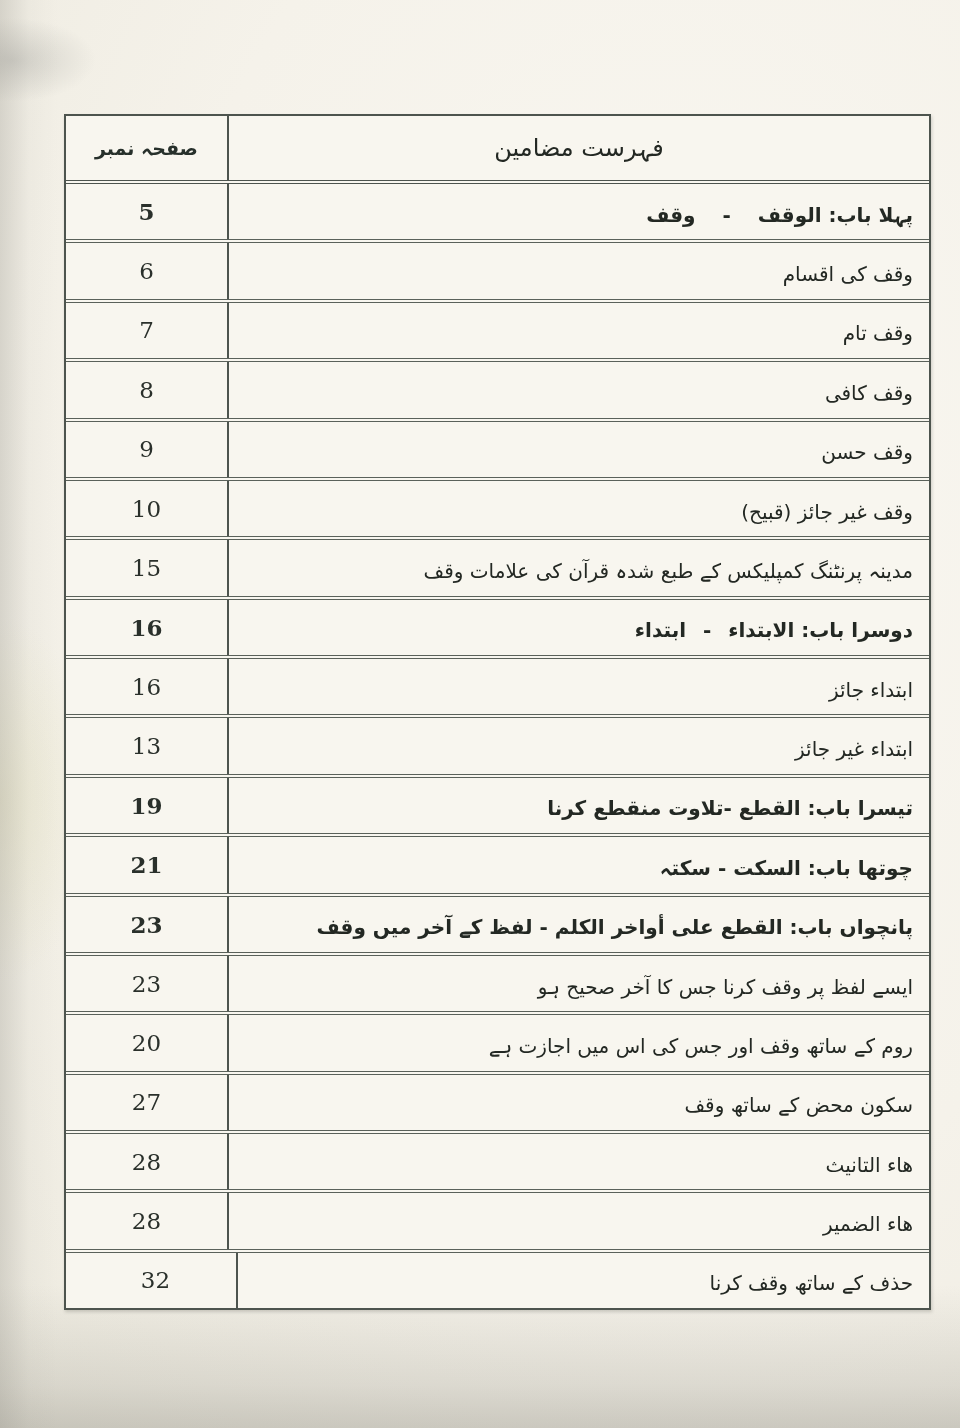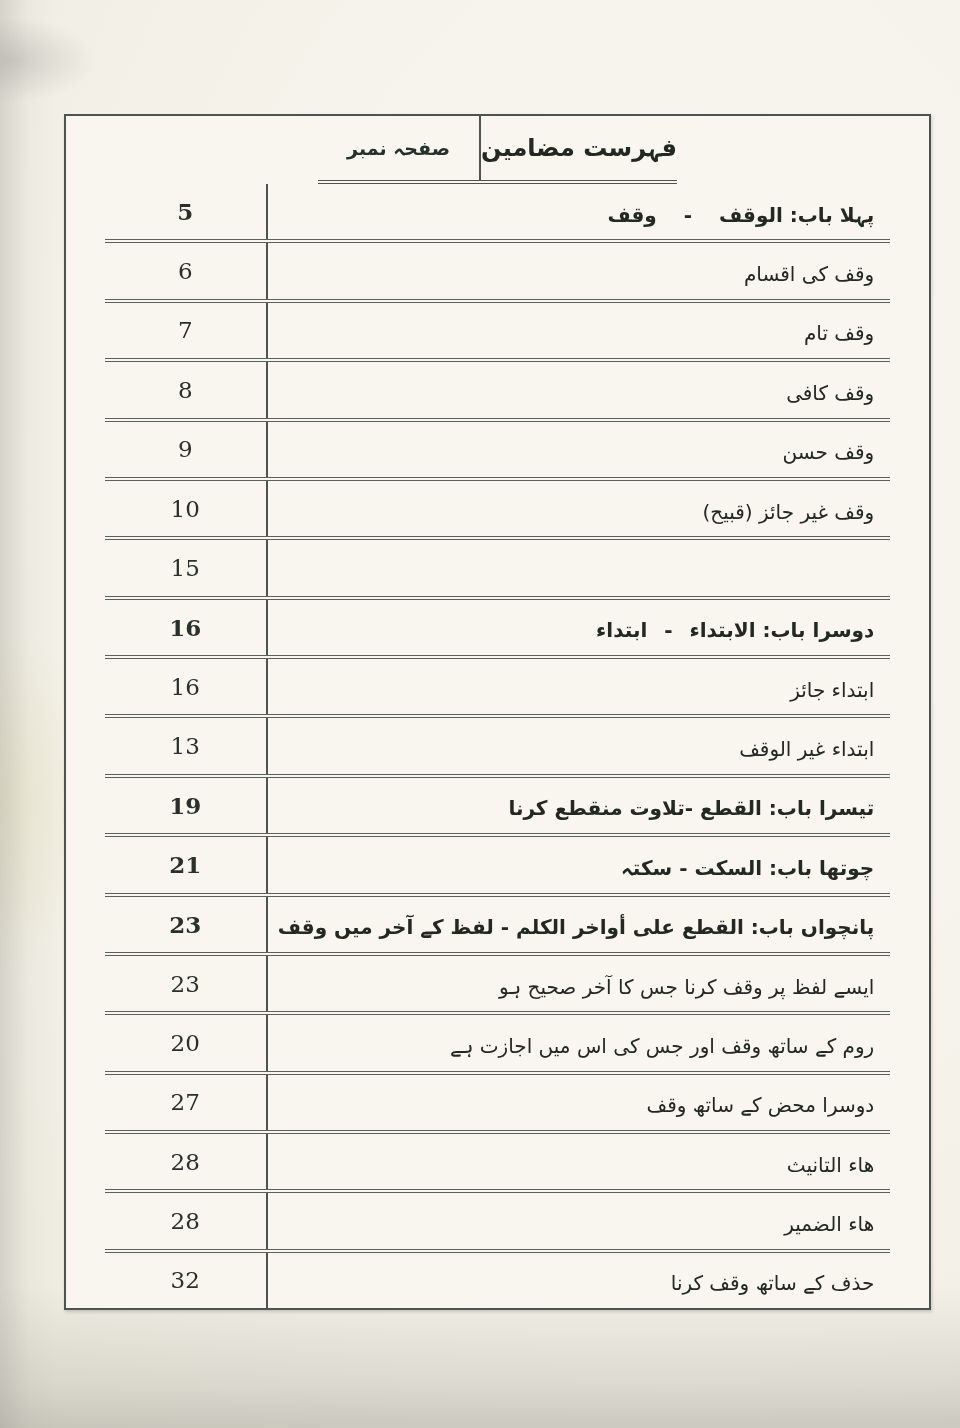--- a/index.html
+++ b/index.html
@@ -28,40 +28,39 @@
     left: 64px;
     top: 114px;
     width: 867px;
     height: 1196px;
     border: 2px solid #4d544e;
     background: #f8f6ef;
     box-sizing: border-box;
     display: flex;
     flex-direction: column;
     box-shadow: 1px 2px 3px rgba(90,92,85,0.25);
-    align-items: center;
   }
 
   .t-header {
     height: 64px;
     flex: none;
     display: flex;
     border-bottom: 4px double #4d544e;
   }
   .t-body {
     flex: 1;
     display: flex;
     flex-direction: column;
   }
   .t-row {
     flex: 1;
     display: flex;
     border-bottom: 4px double #5a615a;
   }
-  .t-row:last-child { border-bottom: none; }
+  .t-row:last-child { border-bottom: none; margin-left: 9px; }
 
   .cell-num {
     width: 163px;
     flex: none;
     border-right: 2px solid #4d544e;
     display: flex;
     align-items: center;
     justify-content: center;
     font-family: "DejaVu Serif", serif;
     font-size: 23px;
@@ -95,21 +94,21 @@
     color: #27302b;
     box-sizing: border-box;
   }
   .hdr-title {
     flex: 1;
     display: flex;
     align-items: center;
     justify-content: center;
     direction: rtl;
     font-size: 24px;
-    font-weight: bold;
+    font-weight: normal;
     color: #232823;
   }
 </style>
 </head>
 <body>
 
 <div class="page">
   <div class="scan-table">
     <div class="t-header">
       <div class="hdr-num">صفحہ نمبر</div>
@@ -135,32 +134,33 @@
         <div class="t-row">
     <div class="cell-num">9</div>
     <div class="cell-title">وقف حسن</div>
   </div>
         <div class="t-row">
     <div class="cell-num">10</div>
     <div class="cell-title">وقف غیر جائز (قبیح)</div>
   </div>
         <div class="t-row">
     <div class="cell-num">15</div>
+    <div class="cell-title">مدینہ پرنٹنگ کمپلیکس کے طبع شدہ قرآن کی علامات وقف</div>
   </div>
         <div class="t-row bold">
     <div class="cell-num">16</div>
     <div class="cell-title">دوسرا باب: الابتداء  -  ابتداء</div>
   </div>
         <div class="t-row">
     <div class="cell-num">16</div>
     <div class="cell-title">ابتداء جائز</div>
   </div>
         <div class="t-row">
     <div class="cell-num">13</div>
-    <div class="cell-title">ابتداء غیر الوقف</div>
+    <div class="cell-title">ابتداء غیر جائز</div>
   </div>
         <div class="t-row bold">
     <div class="cell-num">19</div>
     <div class="cell-title">تیسرا باب: القطع -تلاوت منقطع کرنا</div>
   </div>
         <div class="t-row bold">
     <div class="cell-num">21</div>
     <div class="cell-title">چوتھا باب: السکت - سکتہ</div>
   </div>
         <div class="t-row bold">
@@ -170,21 +170,21 @@
         <div class="t-row">
     <div class="cell-num">23</div>
     <div class="cell-title">ایسے لفظ پر وقف کرنا جس کا آخر صحیح ہو</div>
   </div>
         <div class="t-row">
     <div class="cell-num">20</div>
     <div class="cell-title">روم کے ساتھ وقف اور جس کی اس میں اجازت ہے</div>
   </div>
         <div class="t-row">
     <div class="cell-num">27</div>
-    <div class="cell-title">دوسرا محض کے ساتھ وقف</div>
+    <div class="cell-title">سکون محض کے ساتھ وقف</div>
   </div>
         <div class="t-row">
     <div class="cell-num">28</div>
     <div class="cell-title">ھاء التانیث</div>
   </div>
         <div class="t-row">
     <div class="cell-num">28</div>
     <div class="cell-title">ھاء الضمیر</div>
   </div>
         <div class="t-row">

